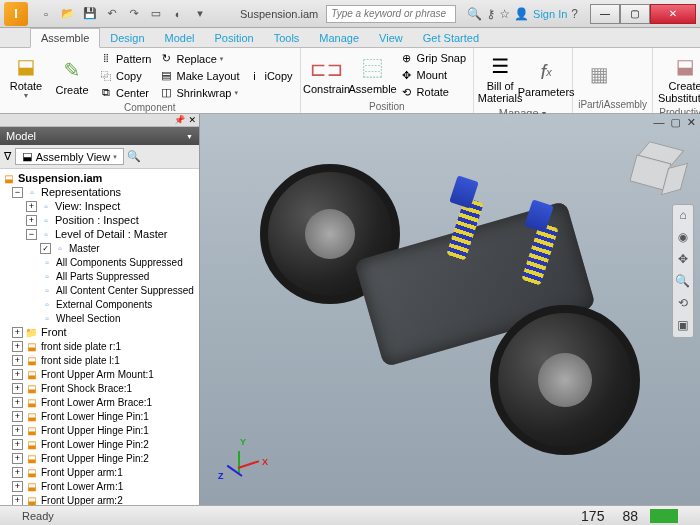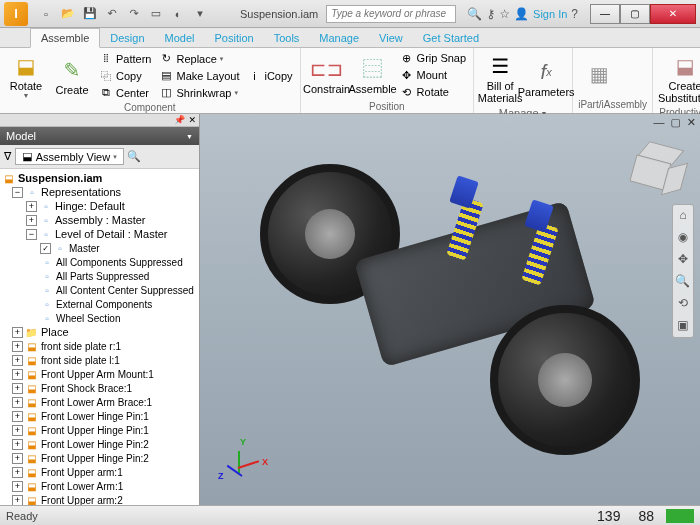--- a/index.html
+++ b/index.html
@@ -62,21 +62,21 @@
 .wheel1{width:140px;height:140px;left:10px;top:20px}
 .wheel2{width:150px;height:150px;right:0;bottom:10px}
 .hub{position:absolute;width:40%;height:40%;left:30%;top:30%;border-radius:50%;background:radial-gradient(circle,#aaa,#666)}
 .chassis{position:absolute;left:115px;top:85px;width:220px;height:110px;background:linear-gradient(135deg,#52565a,#383b3f);transform:rotate(-16deg);border-radius:10px;box-shadow:inset 0 0 18px #222}
 .spring{position:absolute;width:20px;height:60px;background:repeating-linear-gradient(0deg,#e4d332 0 4px,#2838b8 4px 8px);border-radius:4px}
 .spring1{left:205px;top:55px;transform:rotate(18deg)}
 .spring2{left:280px;top:80px;transform:rotate(18deg)}
 .shock-cap{position:absolute;width:22px;height:28px;background:linear-gradient(#3656d6,#2238a8);border-radius:3px}
 .cap1{left:203px;top:34px;transform:rotate(18deg)}
 .cap2{left:278px;top:58px;transform:rotate(18deg)}
-.statusbar{position:absolute;bottom:0;left:0;right:0;height:20px;background:linear-gradient(#f0f0f0,#dcdcdc);border-top:1px solid #aaa;display:flex;align-items:center;padding:0 6px;font-size:10px;color:#444}
+.statusbar{position:absolute;bottom:0;left:0;right:0;height:20px;background:linear-gradient(#f0f0f0,#dcdcdc);border-top:1px solid #aaa;display:flex;align-items:center;padding:0 22px;font-size:10px;color:#444}
 .status-right{margin-left:auto;display:flex;align-items:center;gap:6px}
 .green-box{width:28px;height:14px;background:#3a3}
 .num-box{font-size:14px;font-family:Arial;color:#222;padding:0 6px}
 .dd-arrow{font-size:7px;color:#666}
 .chk{width:11px;height:11px;border:1px solid #888;margin-right:2px;display:inline-flex;align-items:center;justify-content:center;font-size:8px;background:#fff}
 </style>
 </head>
 <body>
 
 <div class="titlebar">
@@ -259,44 +259,44 @@
           <b>Suspension.iam</b>
         </div>
       <div class="tree-node" style="padding-left:12px">
           <span class="exp">−</span>
           <span class="node-ico ico-rep">▫</span>
           <span>Representations</span>
         </div>
       <div class="tree-node" style="padding-left:26px">
           <span class="exp">+</span>
           <span class="node-ico ico-rep">▫</span>
-          <span>Hinge: Default</span>
+          <span>View: Inspect</span>
         </div>
       <div class="tree-node" style="padding-left:26px">
           <span class="exp">+</span>
           <span class="node-ico ico-rep">▫</span>
-          <span>Assembly : Master</span>
+          <span>Position : Inspect</span>
         </div>
       <div class="tree-node" style="padding-left:26px">
           <span class="exp">−</span>
           <span class="node-ico ico-rep">▫</span>
           <span>Level of Detail : Master</span>
         </div>
       <div id="lod-items">
           <div class="tree-node" style="padding-left: 40px;"><span class="chk">✓</span><span class="node-ico ico-rep">▫</span>Master</div>
           <div class="tree-node" style="padding-left: 40px;"><span class="node-ico ico-rep">▫</span>All Components Suppressed</div>
           <div class="tree-node" style="padding-left: 40px;"><span class="node-ico ico-rep">▫</span>All Parts Suppressed</div>
           <div class="tree-node" style="padding-left: 40px;"><span class="node-ico ico-rep">▫</span>All Content Center Suppressed</div>
           <div class="tree-node" style="padding-left: 40px;"><span class="node-ico ico-rep">▫</span>External Components</div>
           <div class="tree-node" style="padding-left: 40px;"><span class="node-ico ico-rep">▫</span>Wheel Section</div>
         </div>
       <div class="tree-node" style="padding-left:12px">
           <span class="exp">+</span>
           <span class="node-ico ico-folder">📁</span>
-          <span>Place</span>
+          <span>Front</span>
         </div>
       <div id="part-items">
           <div class="tree-node" style="padding-left: 12px;"><span class="exp">+</span><span class="node-ico ico-part">⬓</span>front side plate r:1</div>
           <div class="tree-node" style="padding-left: 12px;"><span class="exp">+</span><span class="node-ico ico-part">⬓</span>front side plate l:1</div>
           <div class="tree-node" style="padding-left: 12px;"><span class="exp">+</span><span class="node-ico ico-part">⬓</span>Front Upper Arm Mount:1</div>
           <div class="tree-node" style="padding-left: 12px;"><span class="exp">+</span><span class="node-ico ico-part">⬓</span>Front Shock Brace:1</div>
           <div class="tree-node" style="padding-left: 12px;"><span class="exp">+</span><span class="node-ico ico-part">⬓</span>Front Lower Arm Brace:1</div>
           <div class="tree-node" style="padding-left: 12px;"><span class="exp">+</span><span class="node-ico ico-part">⬓</span>Front Lower Hinge Pin:1</div>
           <div class="tree-node" style="padding-left: 12px;"><span class="exp">+</span><span class="node-ico ico-part">⬓</span>Front Upper Hinge Pin:1</div>
           <div class="tree-node" style="padding-left: 12px;"><span class="exp">+</span><span class="node-ico ico-part">⬓</span>Front Lower Hinge Pin:2</div>
@@ -347,17 +347,17 @@
       <div class="axis ax-y">Y</div>
       <div class="axis ax-x">X</div>
       <div class="axis ax-z">Z</div>
     </div>
   </div>
 </div>
 
 <div class="statusbar">
   <span>Ready</span>
   <div class="status-right">
-    <span class="num-box">139</span>
+    <span class="num-box">175</span>
     <span class="num-box">88</span>
     <div class="green-box"></div>
   </div>
 </div>
 
 </body></html>

